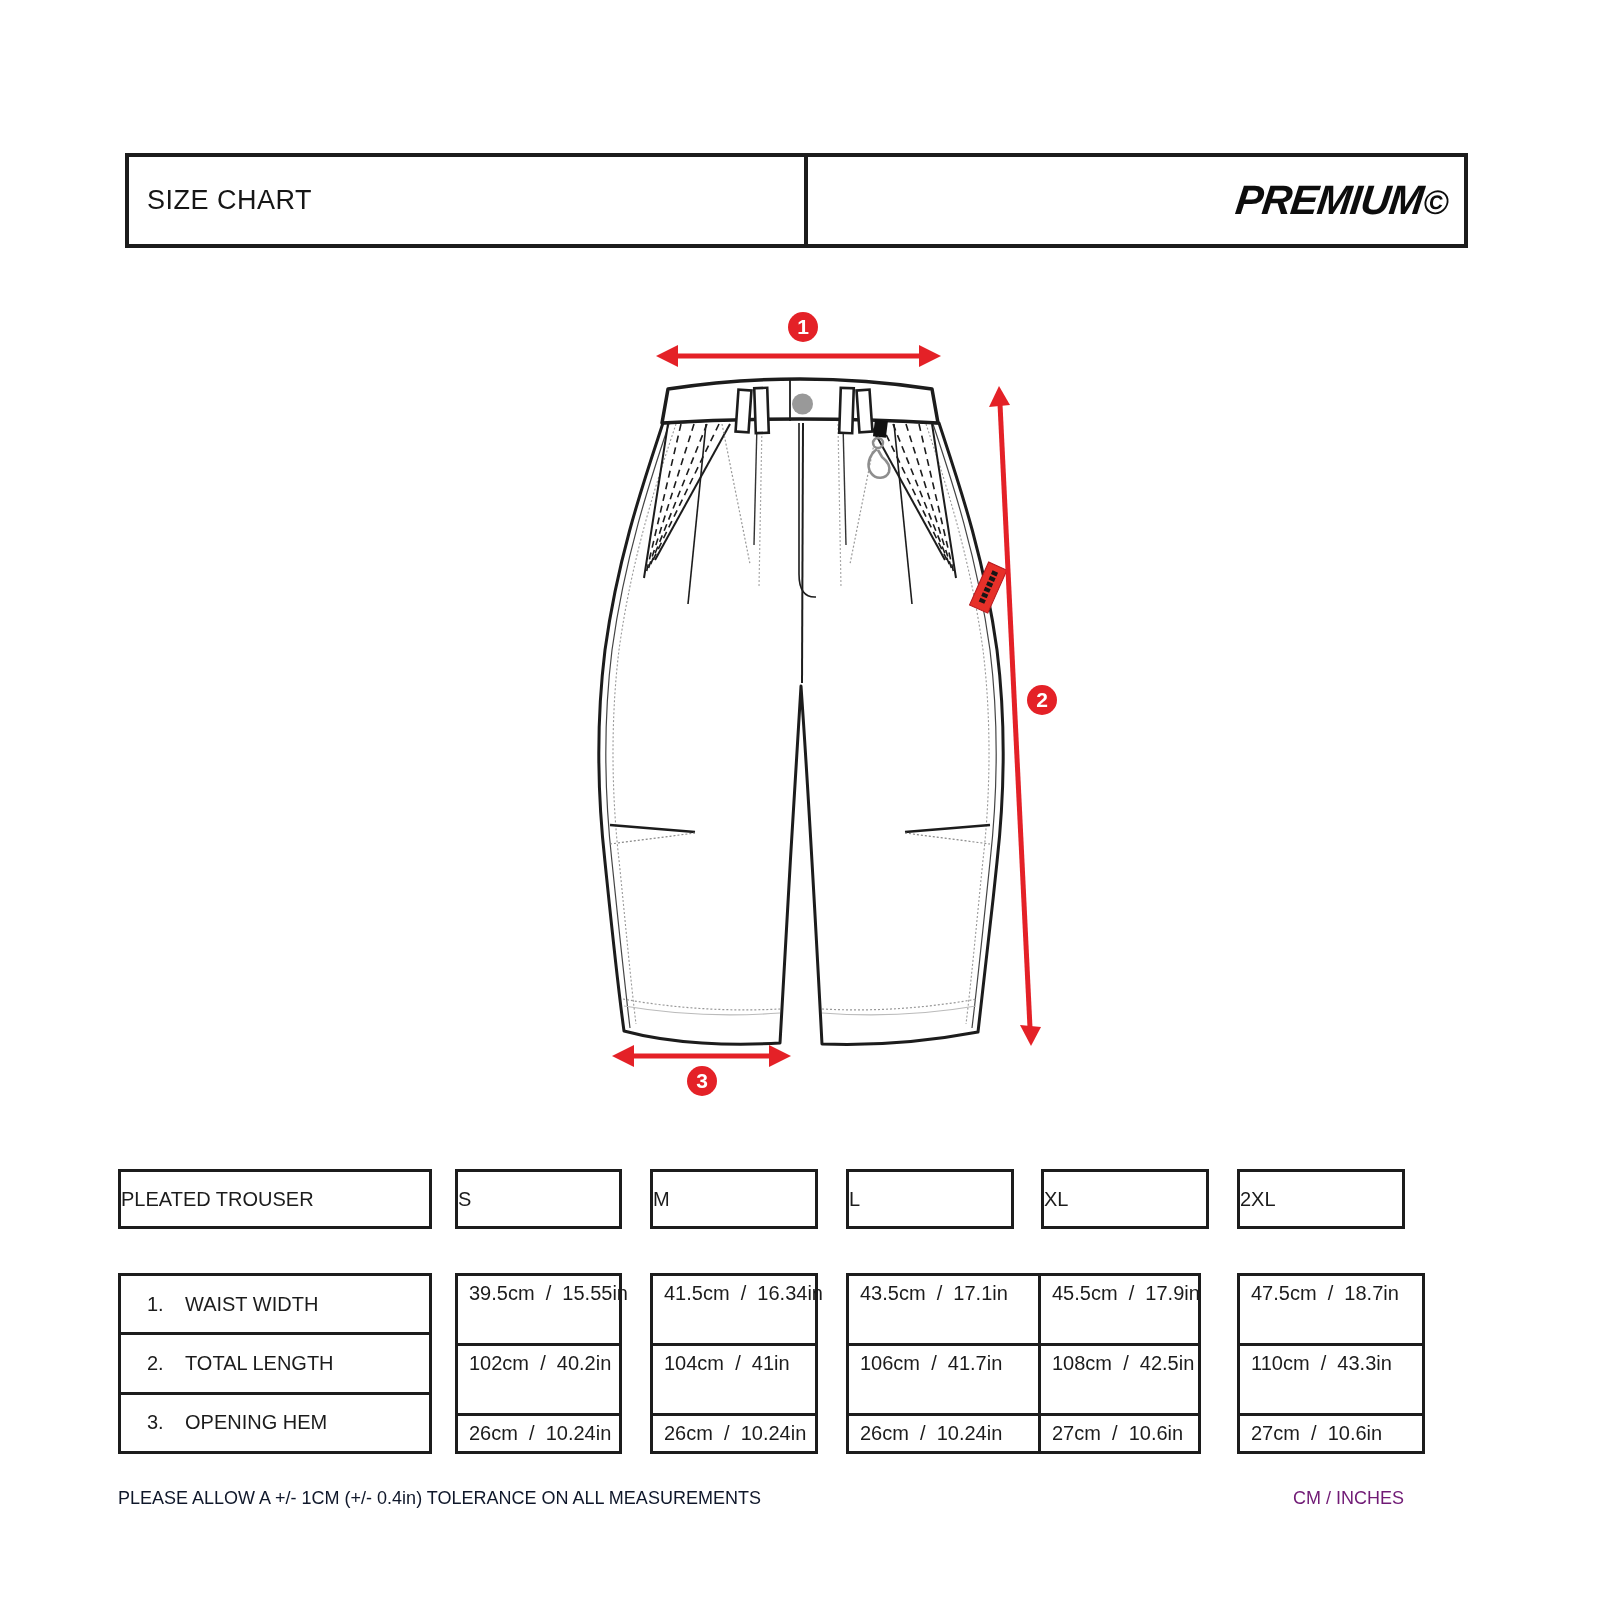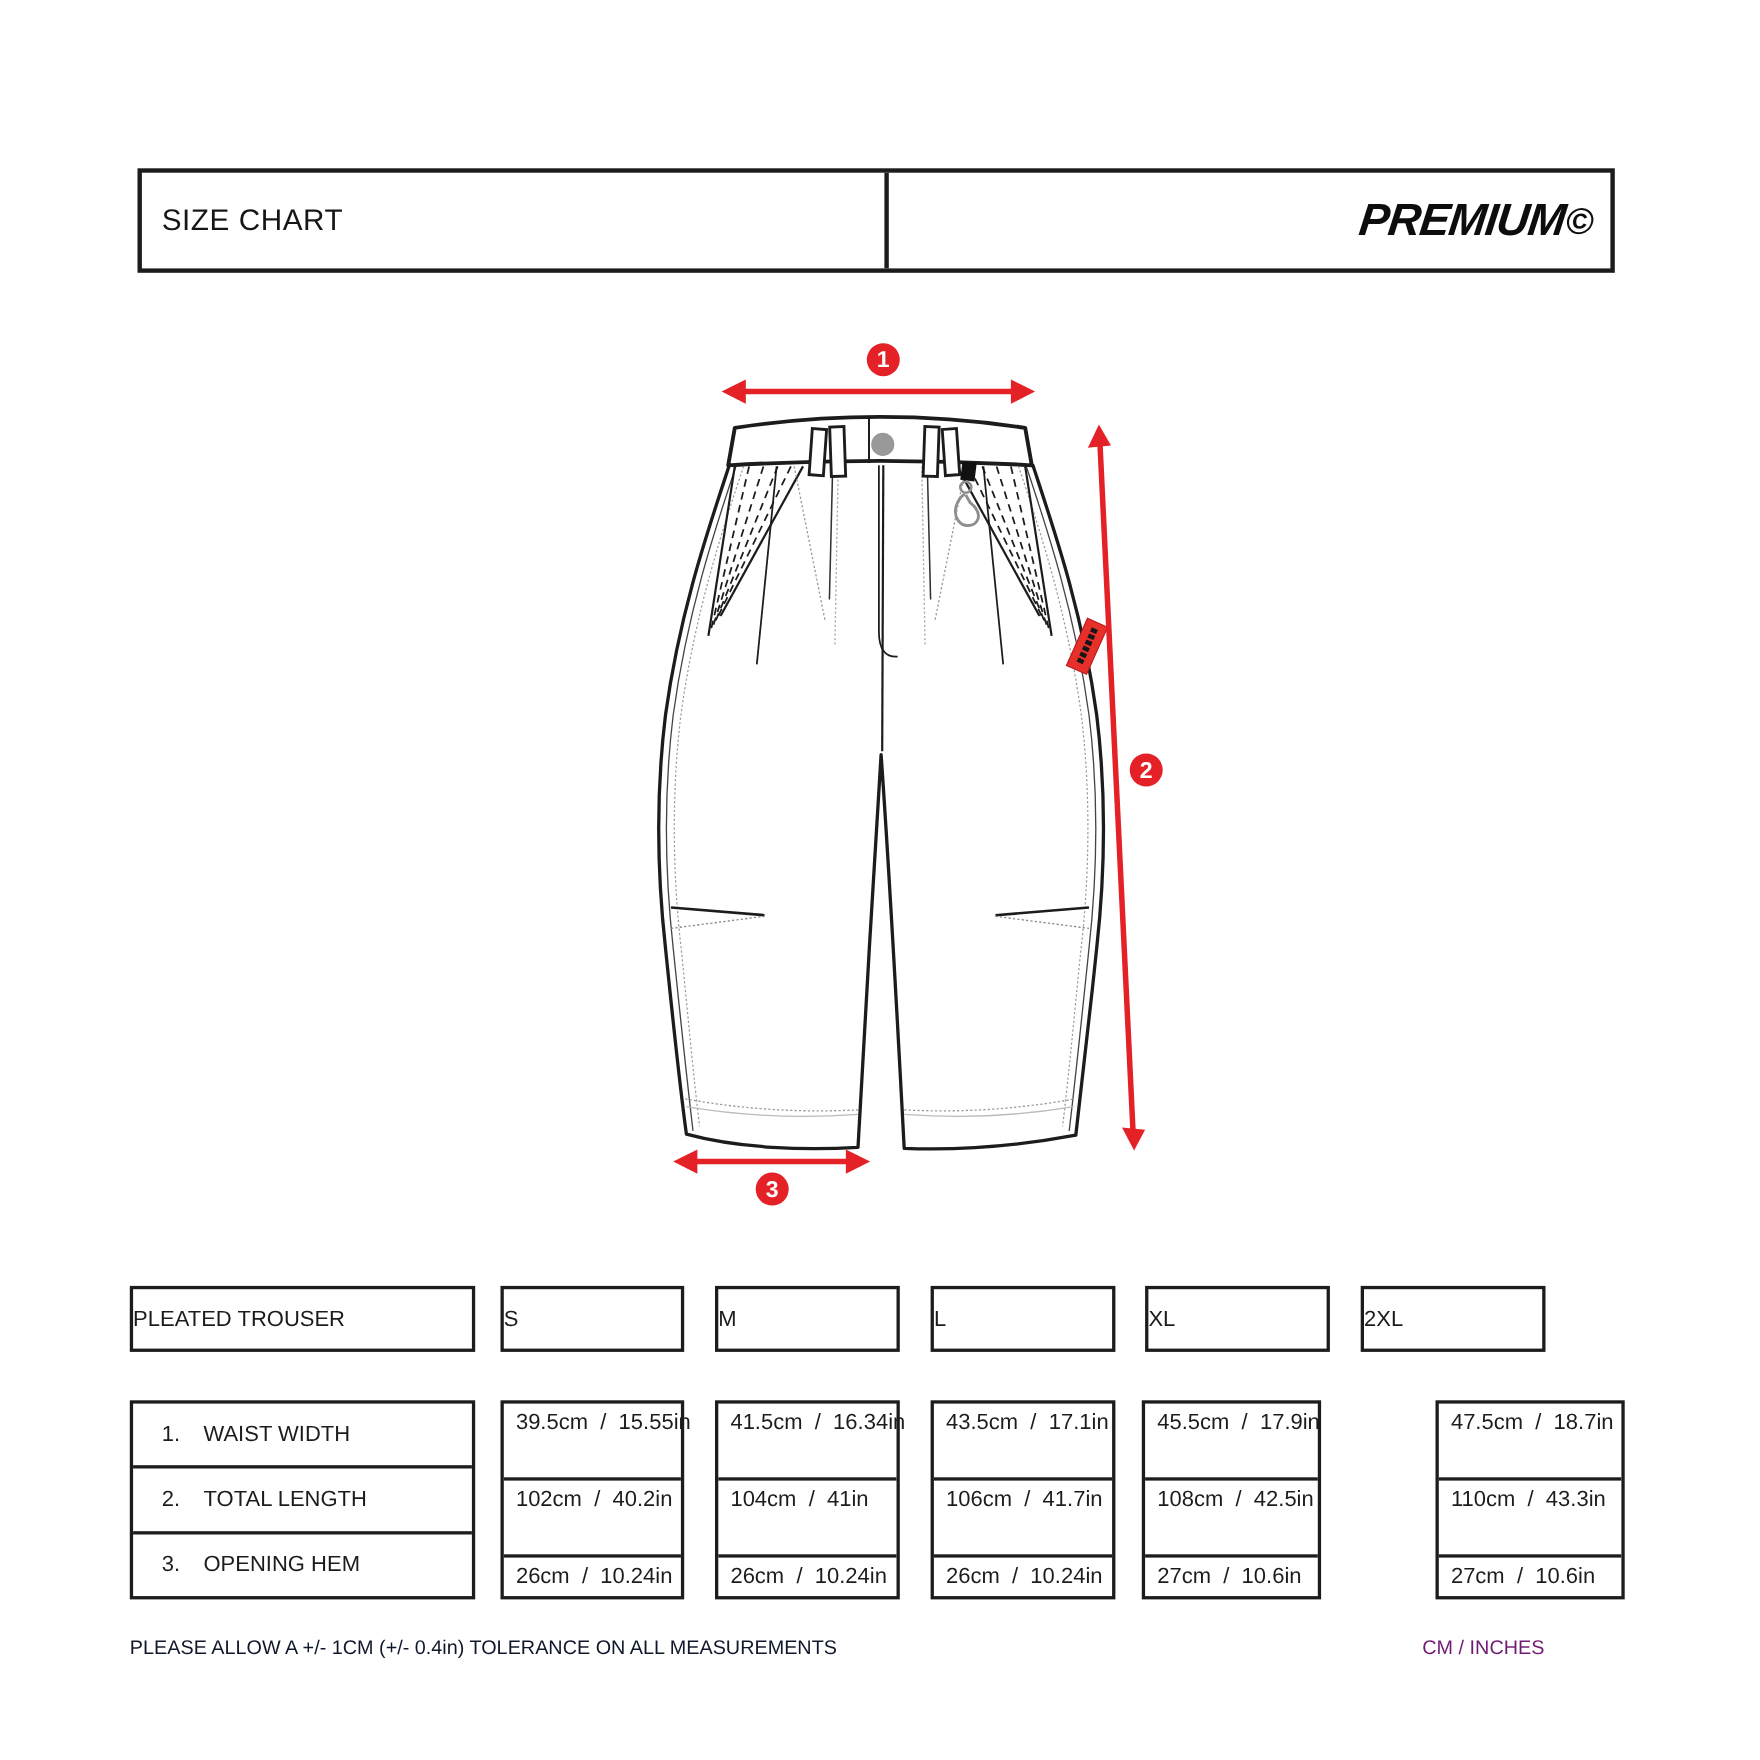--- a/index.html
+++ b/index.html
@@ -183,31 +183,31 @@
   <div class="vbox" style="left:455px;width:167px">
     <div class="vrow"><span>39.5cm  /  15.55in</span></div>
     <div class="vrow"><span>102cm  /  40.2in</span></div>
     <div class="vrow"><span>26cm  /  10.24in</span></div>
   </div>
   <div class="vbox" style="left:650px;width:168px">
     <div class="vrow"><span>41.5cm  /  16.34in</span></div>
     <div class="vrow"><span>104cm  /  41in</span></div>
     <div class="vrow"><span>26cm  /  10.24in</span></div>
   </div>
-  <div class="vbox" style="left:846px;width:168px">
+  <div class="vbox" style="left:846px;width:196px">
     <div class="vrow"><span>43.5cm  /  17.1in</span></div>
     <div class="vrow"><span>106cm  /  41.7in</span></div>
     <div class="vrow"><span>26cm  /  10.24in</span></div>
   </div>
   <div class="vbox" style="left:1038px;width:163px">
     <div class="vrow"><span>45.5cm  /  17.9in</span></div>
     <div class="vrow"><span>108cm  /  42.5in</span></div>
     <div class="vrow"><span>27cm  /  10.6in</span></div>
   </div>
-  <div class="vbox" style="left:1305px;width:172px">
+  <div class="vbox" style="left:1237px;width:188px">
     <div class="vrow"><span>47.5cm  /  18.7in</span></div>
     <div class="vrow"><span>110cm  /  43.3in</span></div>
     <div class="vrow"><span>27cm  /  10.6in</span></div>
   </div>
 
   <div class="foot-note">PLEASE ALLOW A +/- 1CM (+/- 0.4in) TOLERANCE ON ALL MEASUREMENTS</div>
   <div class="foot-units">CM / INCHES</div>
 
 </div>
 

